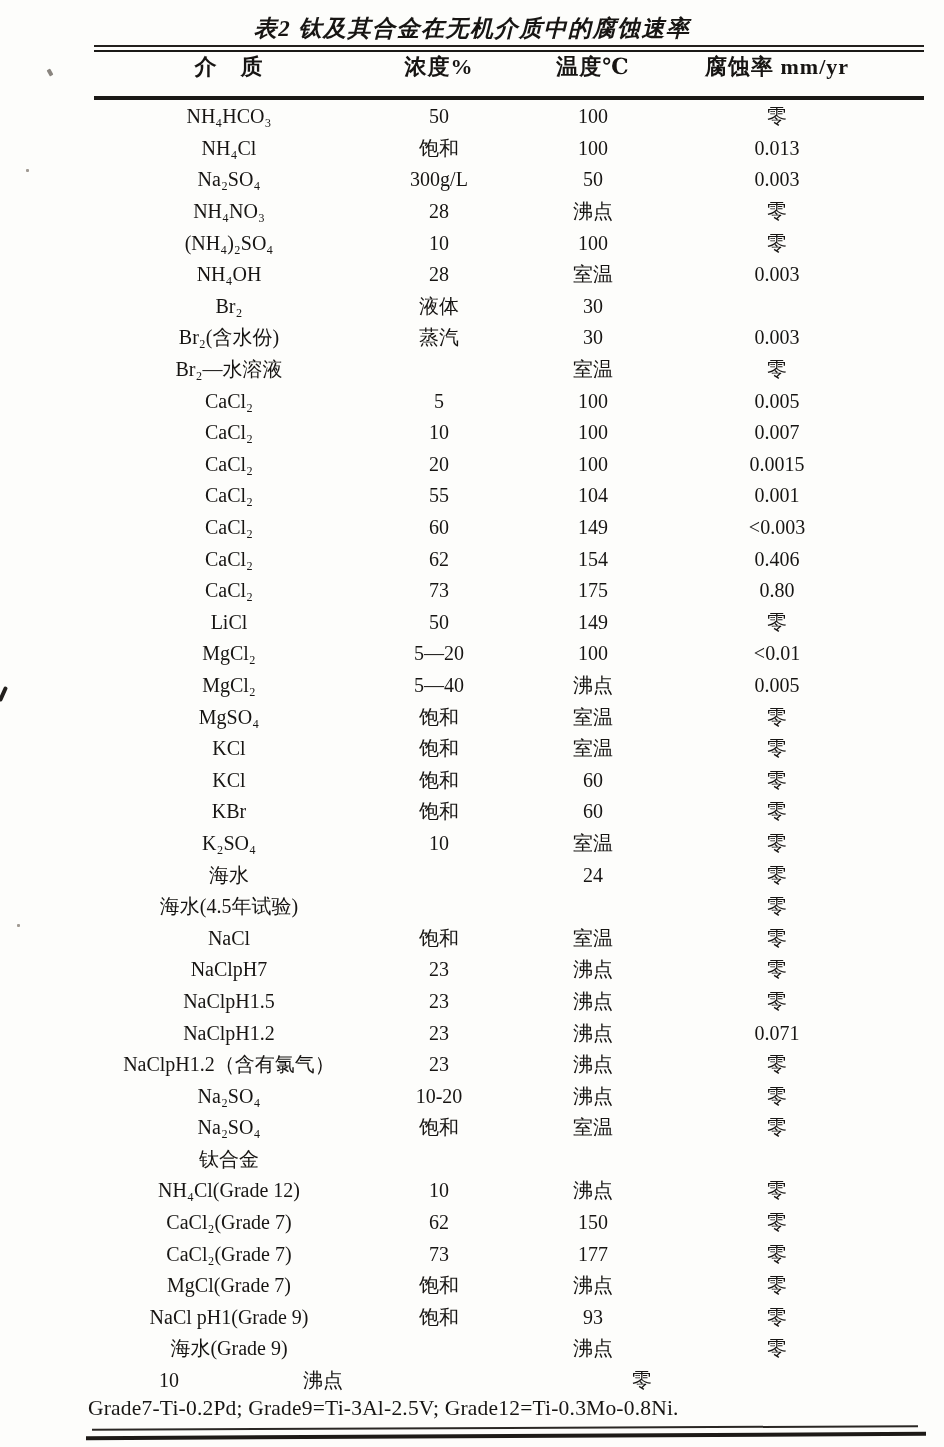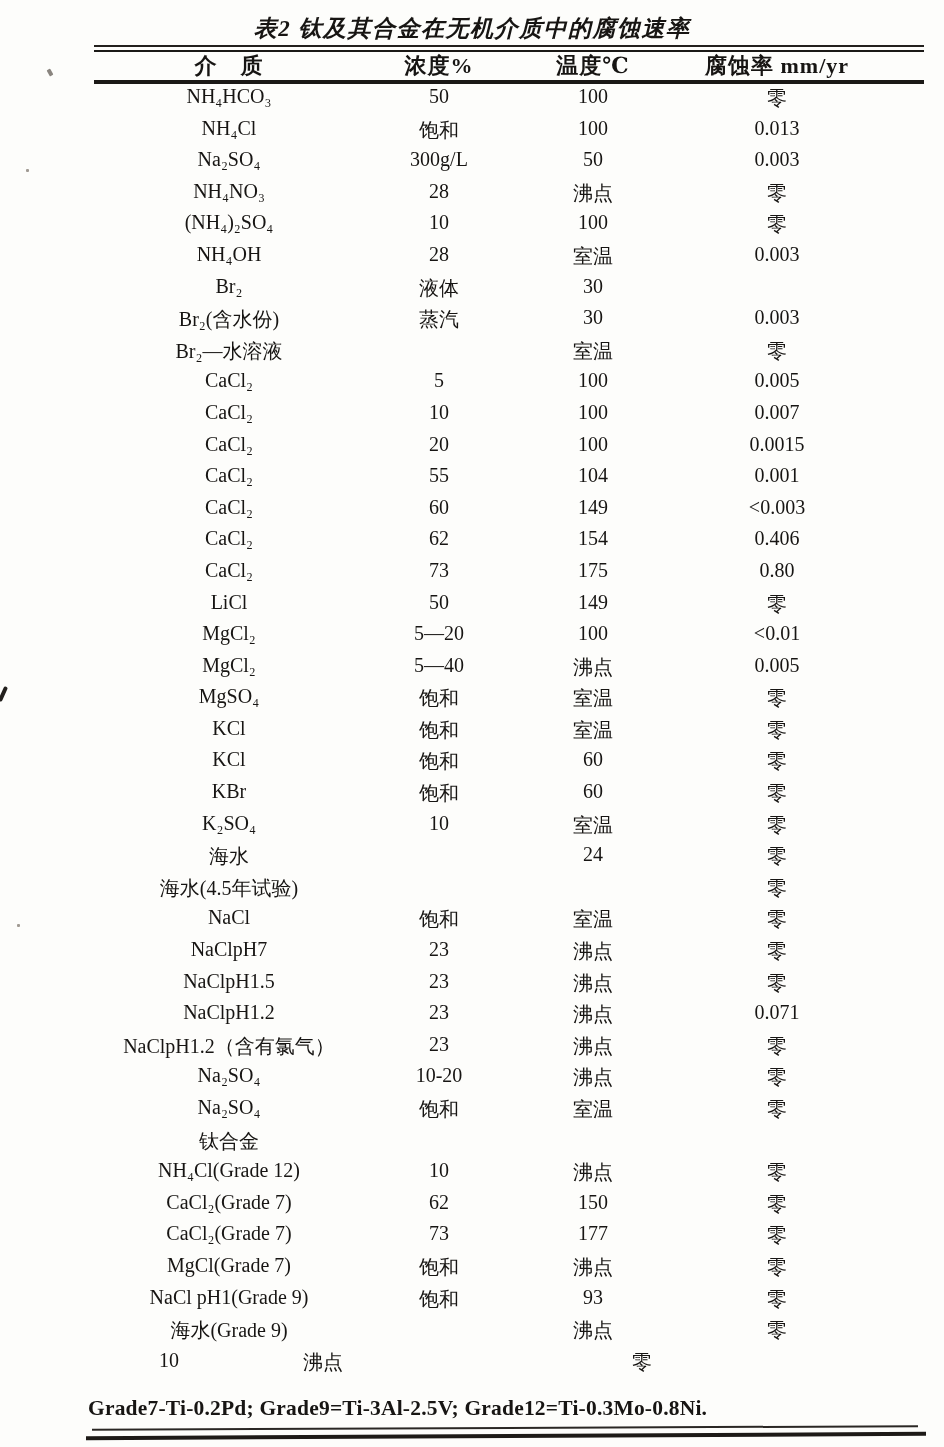--- a/index.html
+++ b/index.html
@@ -10,34 +10,34 @@
   }
   .title{
     position:absolute;top:13px;left:0;width:944px;text-align:center;
     font-size:23px;font-weight:700;letter-spacing:1.5px;font-style:italic;
   }
   .table{position:absolute;left:94px;top:45px;width:830px;}
   .rule-a{height:2px;background:#23201d;}
   .rule-gap{height:3px;}
   .rule-b{height:2px;background:#1b1916;}
   .thead{
-    display:flex;align-items:center;height:28px;padding-right:42px;
+    display:flex;align-items:flex-start;height:44px;padding-right:42px;
     font-size:22px;font-weight:700;letter-spacing:1px;
   }
   .sep{height:4px;background:#1b1916;}
   .tbody{padding-top:1px;}
-  .tr{display:flex;align-items:flex-start;height:31.6px;padding-right:42px;font-size:20px;}
+  .tr{display:flex;align-items:center;height:31.6px;padding-right:42px;font-size:20px;}
   .td{text-align:center;white-space:nowrap;}
   .c0{width:270px;}
   .c1{width:150px;}
   .c2{width:158px;}
   .c3{flex:1;}
   .footnote{
     position:absolute;left:88px;top:1396px;width:840px;
-    font-size:21.5px;font-weight:700;letter-spacing:0.2px;
+    font-size:21.5px;font-weight:400;letter-spacing:0.2px;
   }
   .footline{
     position:absolute;left:92px;top:1427px;width:826px;height:2px;
     background:#2a2724;transform:rotate(-0.25deg);
   }
   .bottomrule{
     position:absolute;left:86px;top:1434px;width:840px;height:4px;
     background:#1d1a17;transform:rotate(-0.3deg);
   }
   .speck{position:absolute;background:#6f6a64;border-radius:1px;}

